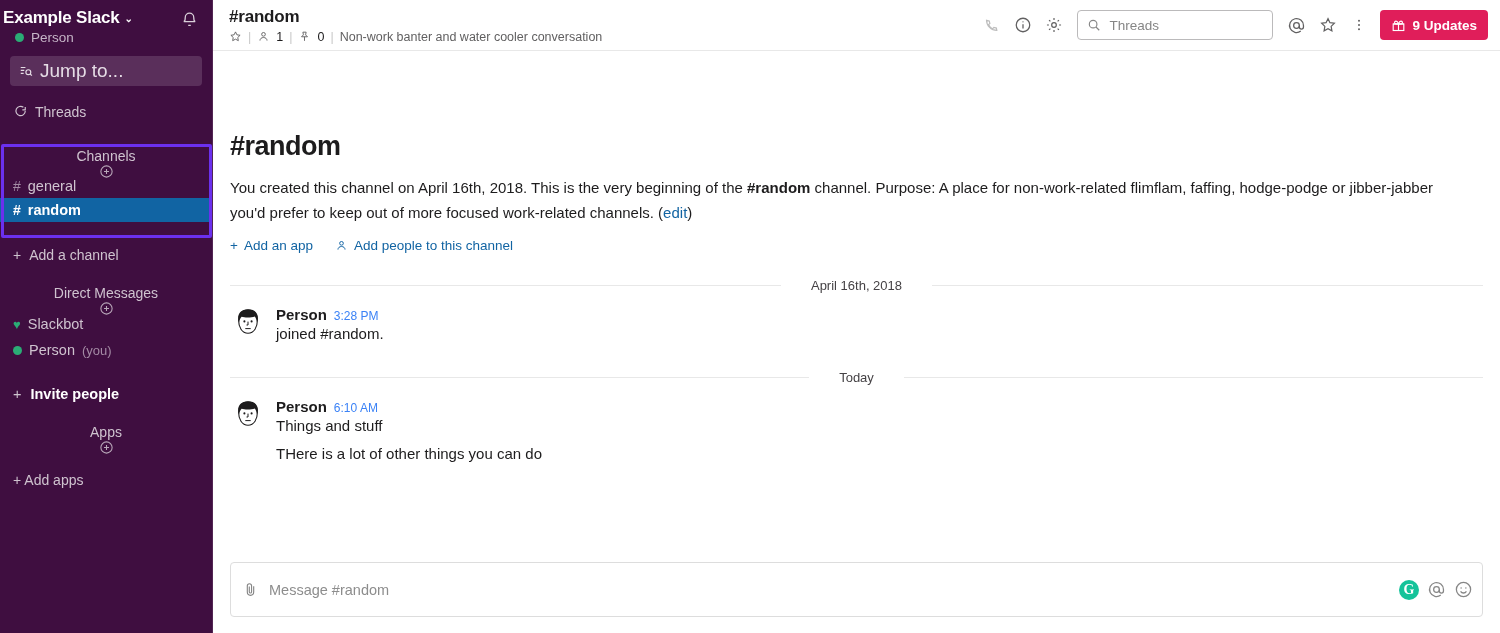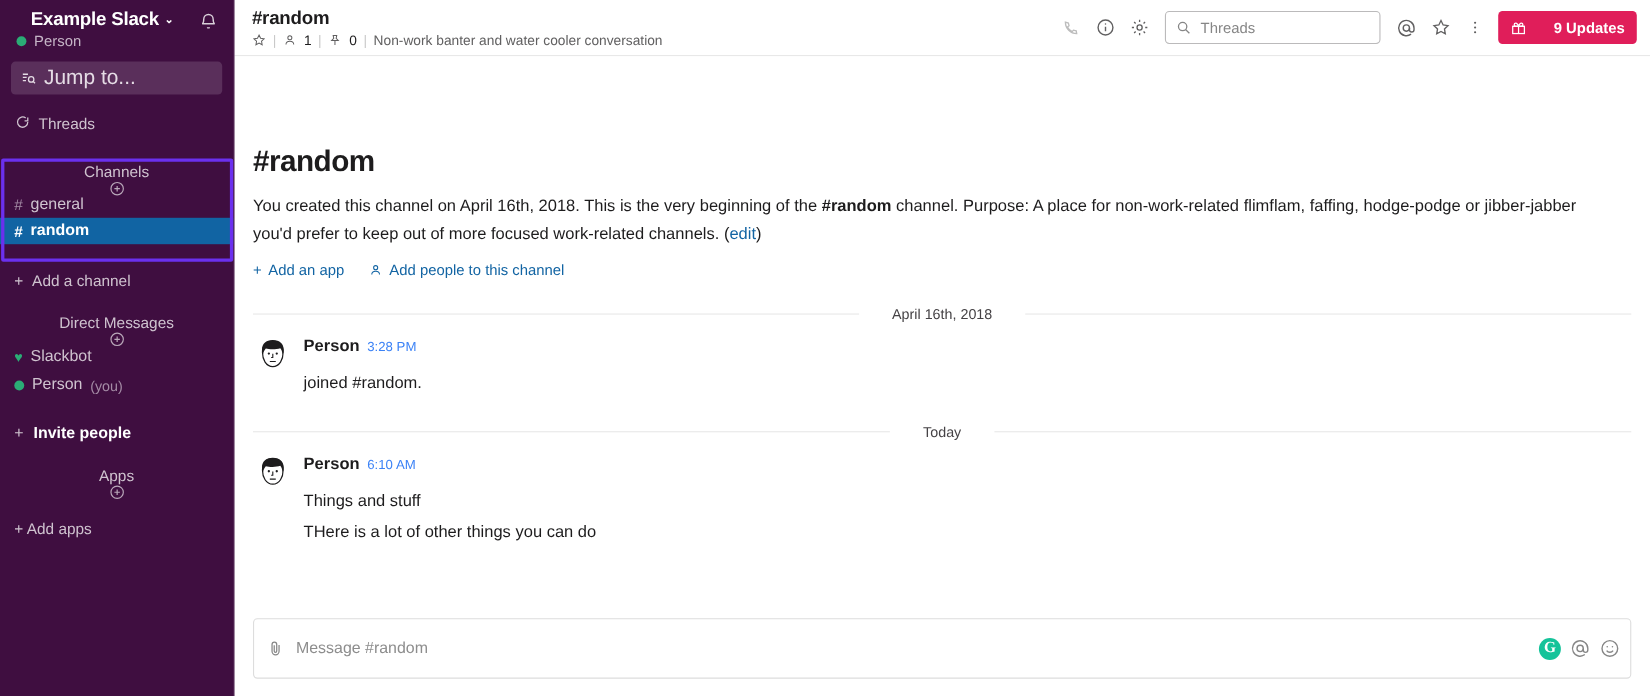--- a/index.html
+++ b/index.html
@@ -11,21 +11,21 @@
   .app { display: flex; width: 1500px; height: 633px; position: relative; }
 
   
   .sidebar {
     width: 213px; height: 633px; background: #3F0E40;
     color: #CFC3CF; flex: 0 0 213px; position: relative;
     border-right: 1px solid #522653;
   }
   .team-header {
     display: flex; align-items: flex-start; justify-content: space-between;
-    padding: 8px 14px 0 28px;
+    padding: 8px 14px 0 3px;
   }
   .team-name {
     font-size: 17px; font-weight: bold; color: #fff;
     letter-spacing: -0.2px; line-height: 20px;
     display: flex; align-items: center; gap: 5px;
   }
   .chev { font-size: 10px; color: #fff; transform: translateY(1px); }
   .bell { color: #d9cfd9; margin-top: 3px; }
   .presence-row {
     display: flex; align-items: center; gap: 7px;
@@ -112,21 +112,21 @@
   }
   .searchbox {
     width: 196px; height: 30px; border: 1px solid #BBBABB; border-radius: 4px;
     display: flex; align-items: center; gap: 8px; padding: 0 9px;
     margin: 0 8px; cursor: text;
   }
   .searchbox .ph { font-size: 13.5px; color: #868686; }
   .updates-btn {
     background: #E01E5A; color: #fff; font-size: 13.5px; font-weight: bold;
     height: 30px; border-radius: 4px; display: flex; align-items: center;
-    gap: 24px; padding: 0 11px; margin-left: 6px; cursor: pointer; border: none;
+    gap: 6px; padding: 0 11px; margin-left: 6px; cursor: pointer; border: none;
     font-family: "Liberation Sans", sans-serif;
   }
 
   
   .msgs { flex: 1; overflow: hidden; position: relative; padding-top: 0; }
   .intro { padding: 80px 28px 0 17px; }
   .intro h1 {
     font-size: 27px; font-weight: bold; color: #1D1C1D;
     letter-spacing: -0.5px; margin-bottom: 13px;
   }
@@ -148,21 +148,21 @@
   .divider .label {
     font-size: 13px; color: #454245; padding: 0 14px; white-space: nowrap;
   }
 
   .message { display: flex; gap: 10px; padding: 11px 17px 0 17px; }
   .avatar { width: 36px; height: 36px; flex: 0 0 36px; border-radius: 3px; overflow: hidden; }
   .mbody { flex: 1; }
   .mhead { display: flex; align-items: baseline; gap: 7px; }
   .mname { font-size: 15px; font-weight: bold; color: #1D1C1D; cursor: pointer; }
   .mtime { font-size: 12px; color: #3b82f6; cursor: pointer; }
-  .mtext { font-size: 15px; color: #1D1C1D; line-height: 22px; margin-top: 15px; }
+  .mtext { font-size: 15px; color: #1D1C1D; line-height: 22px; margin-top: 0; }
   .mtext.second { margin-top: 6px; }
 
   
   .composer-wrap { padding: 0 17px 16px 17px; }
   .composer {
     height: 55px; border: 1px solid #DDDDDD; border-radius: 4px;
     display: flex; align-items: center; padding: 0 9px 0 11px; gap: 10px;
   }
   .composer .ph { font-size: 14.5px; color: #8D8D8D; flex: 1; }
   .cicons { display: flex; align-items: center; gap: 8px; }

